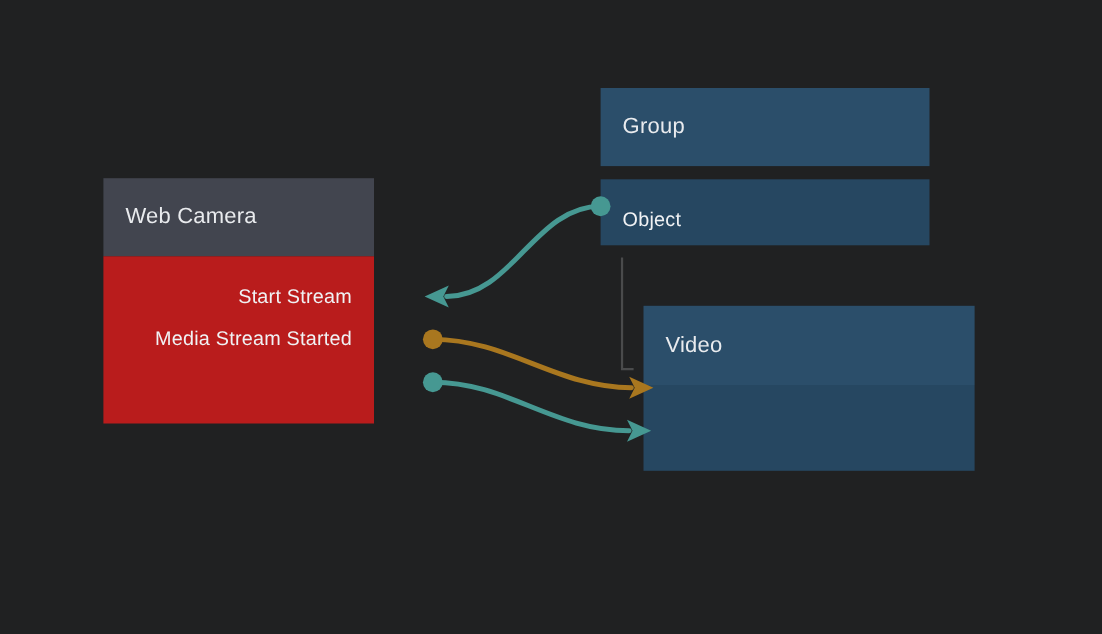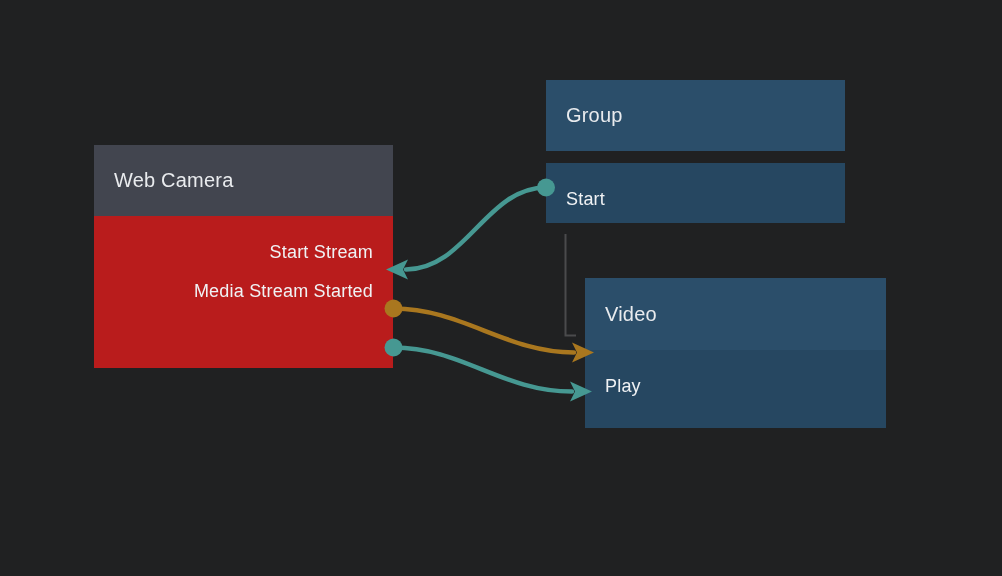--- a/index.html
+++ b/index.html
@@ -41,21 +41,21 @@
     display: flex;
     align-items: center;
     color: #f0f2f4;
     font-size: 18px;
     letter-spacing: 0.2px;
   }
   .port.right-align { justify-content: flex-end; padding-right: 20px; }
   .port.left-align  { justify-content: flex-start; padding-left: 20px; }
 
   
-  .node-webcam { left: 94px; top: 145px; width: 299px; height: 223px; }
+  .node-webcam { left: 94px; top: 162px; width: 246px; height: 223px; }
   .node-webcam .node-header { height: 71px; background: #42454f; }
   .node-webcam .node-body   { background: #b91c1c; }
 
   
   .node-group { left: 546px; top: 80px; width: 299px; height: 143px; gap: 12px; }
   .node-group .node-header { height: 71px; background: #2b4e6a; }
   .node-group .node-body   { background: #264761; }
 
   
   .node-video { left: 585px; top: 244px; width: 301px; height: 184px; }
@@ -89,33 +89,30 @@
       </div>
     </div>
   </div>
 
   <div class="node node-group">
     <div class="node-header">
       <span>Group</span>
     </div>
     <div class="node-body">
       <div class="port left-align">
-        <span>Start</span>
+        <span>Object</span>
       </div>
     </div>
   </div>
 
   <div class="node node-video">
     <div class="node-header">
       <span>Video</span>
     </div>
     <div class="node-body">
-      <div class="port left-align">
-        <span>Play</span>
-      </div>
     </div>
   </div>
 
   <svg class="wire-layer" viewBox="0 0 1002 576" xmlns="http://www.w3.org/2000/svg">
 
     <path d="M 565.5 234 L 565.5 335.5 L 576 335.5" fill="none" stroke-width="2" stroke="#4a4b4c"></path>
 
     <path d="M 546 187.5 C 486 187.5 466 269.5 406 269.5" fill="none" stroke-width="4.5" stroke-linecap="round" stroke="#469892"></path>
     <polygon points="386,269.5 408,259.5 403,269.5 408,279.5" fill="#469892"></polygon>
 

